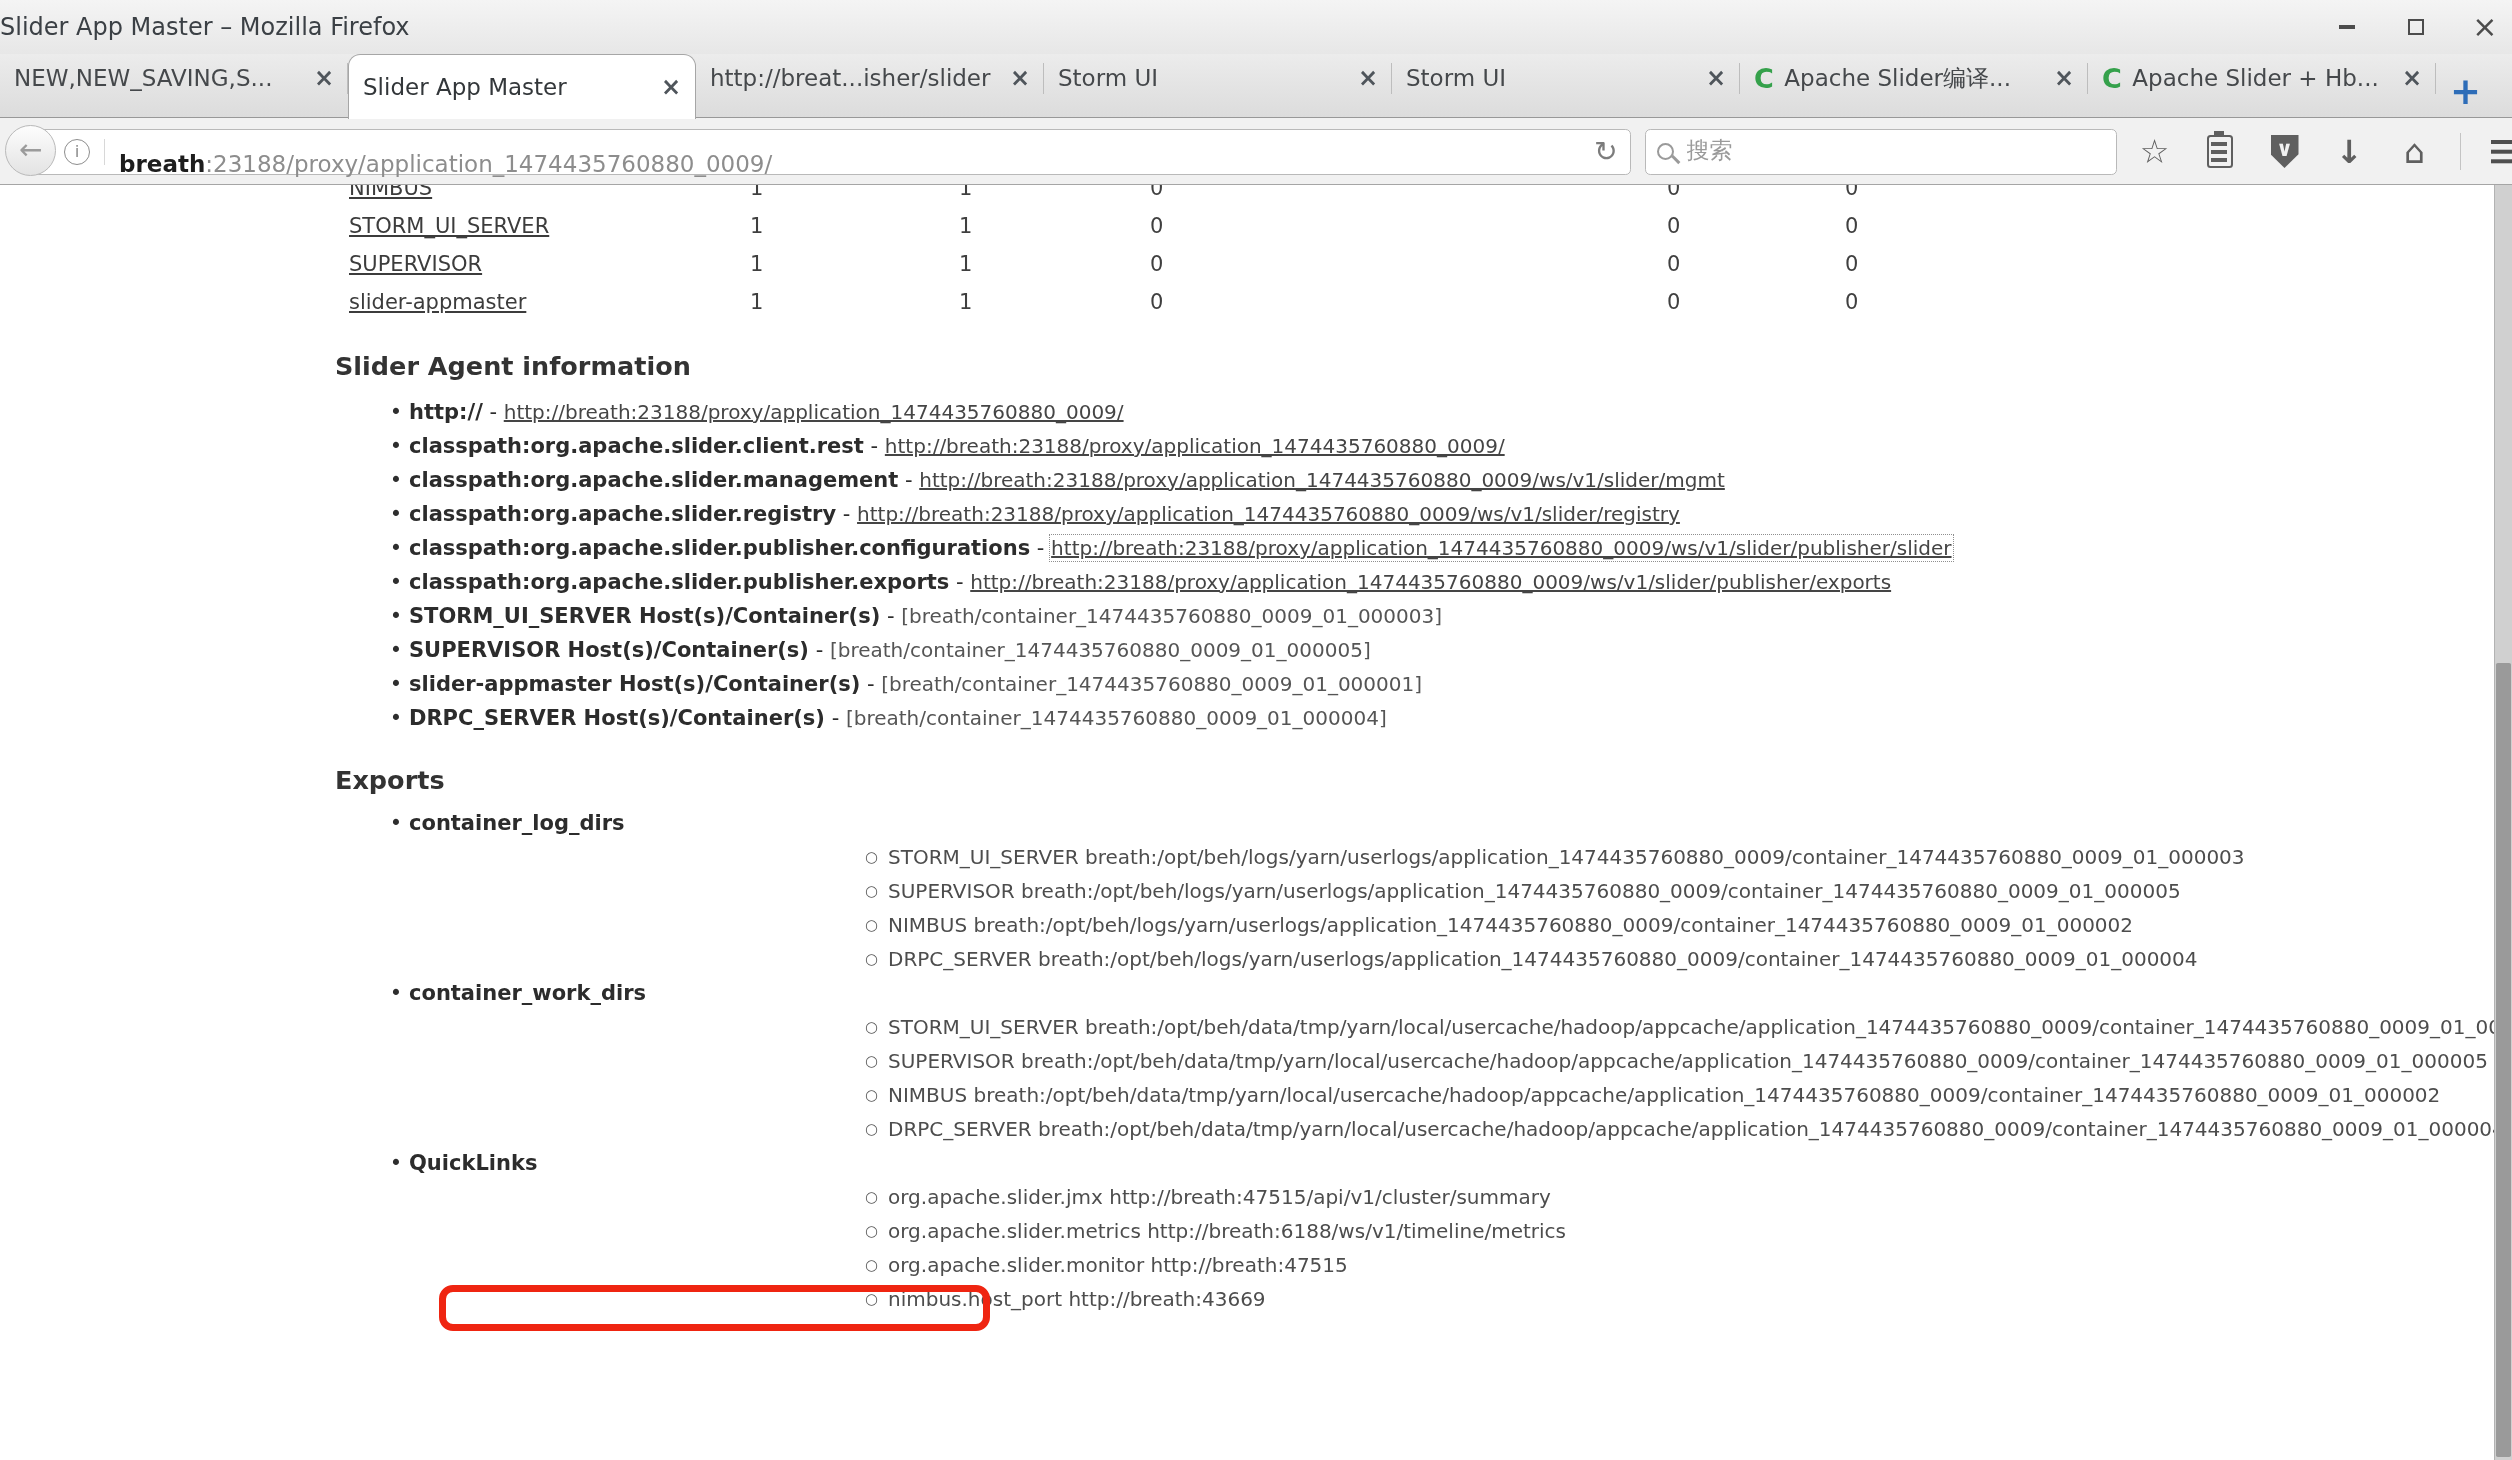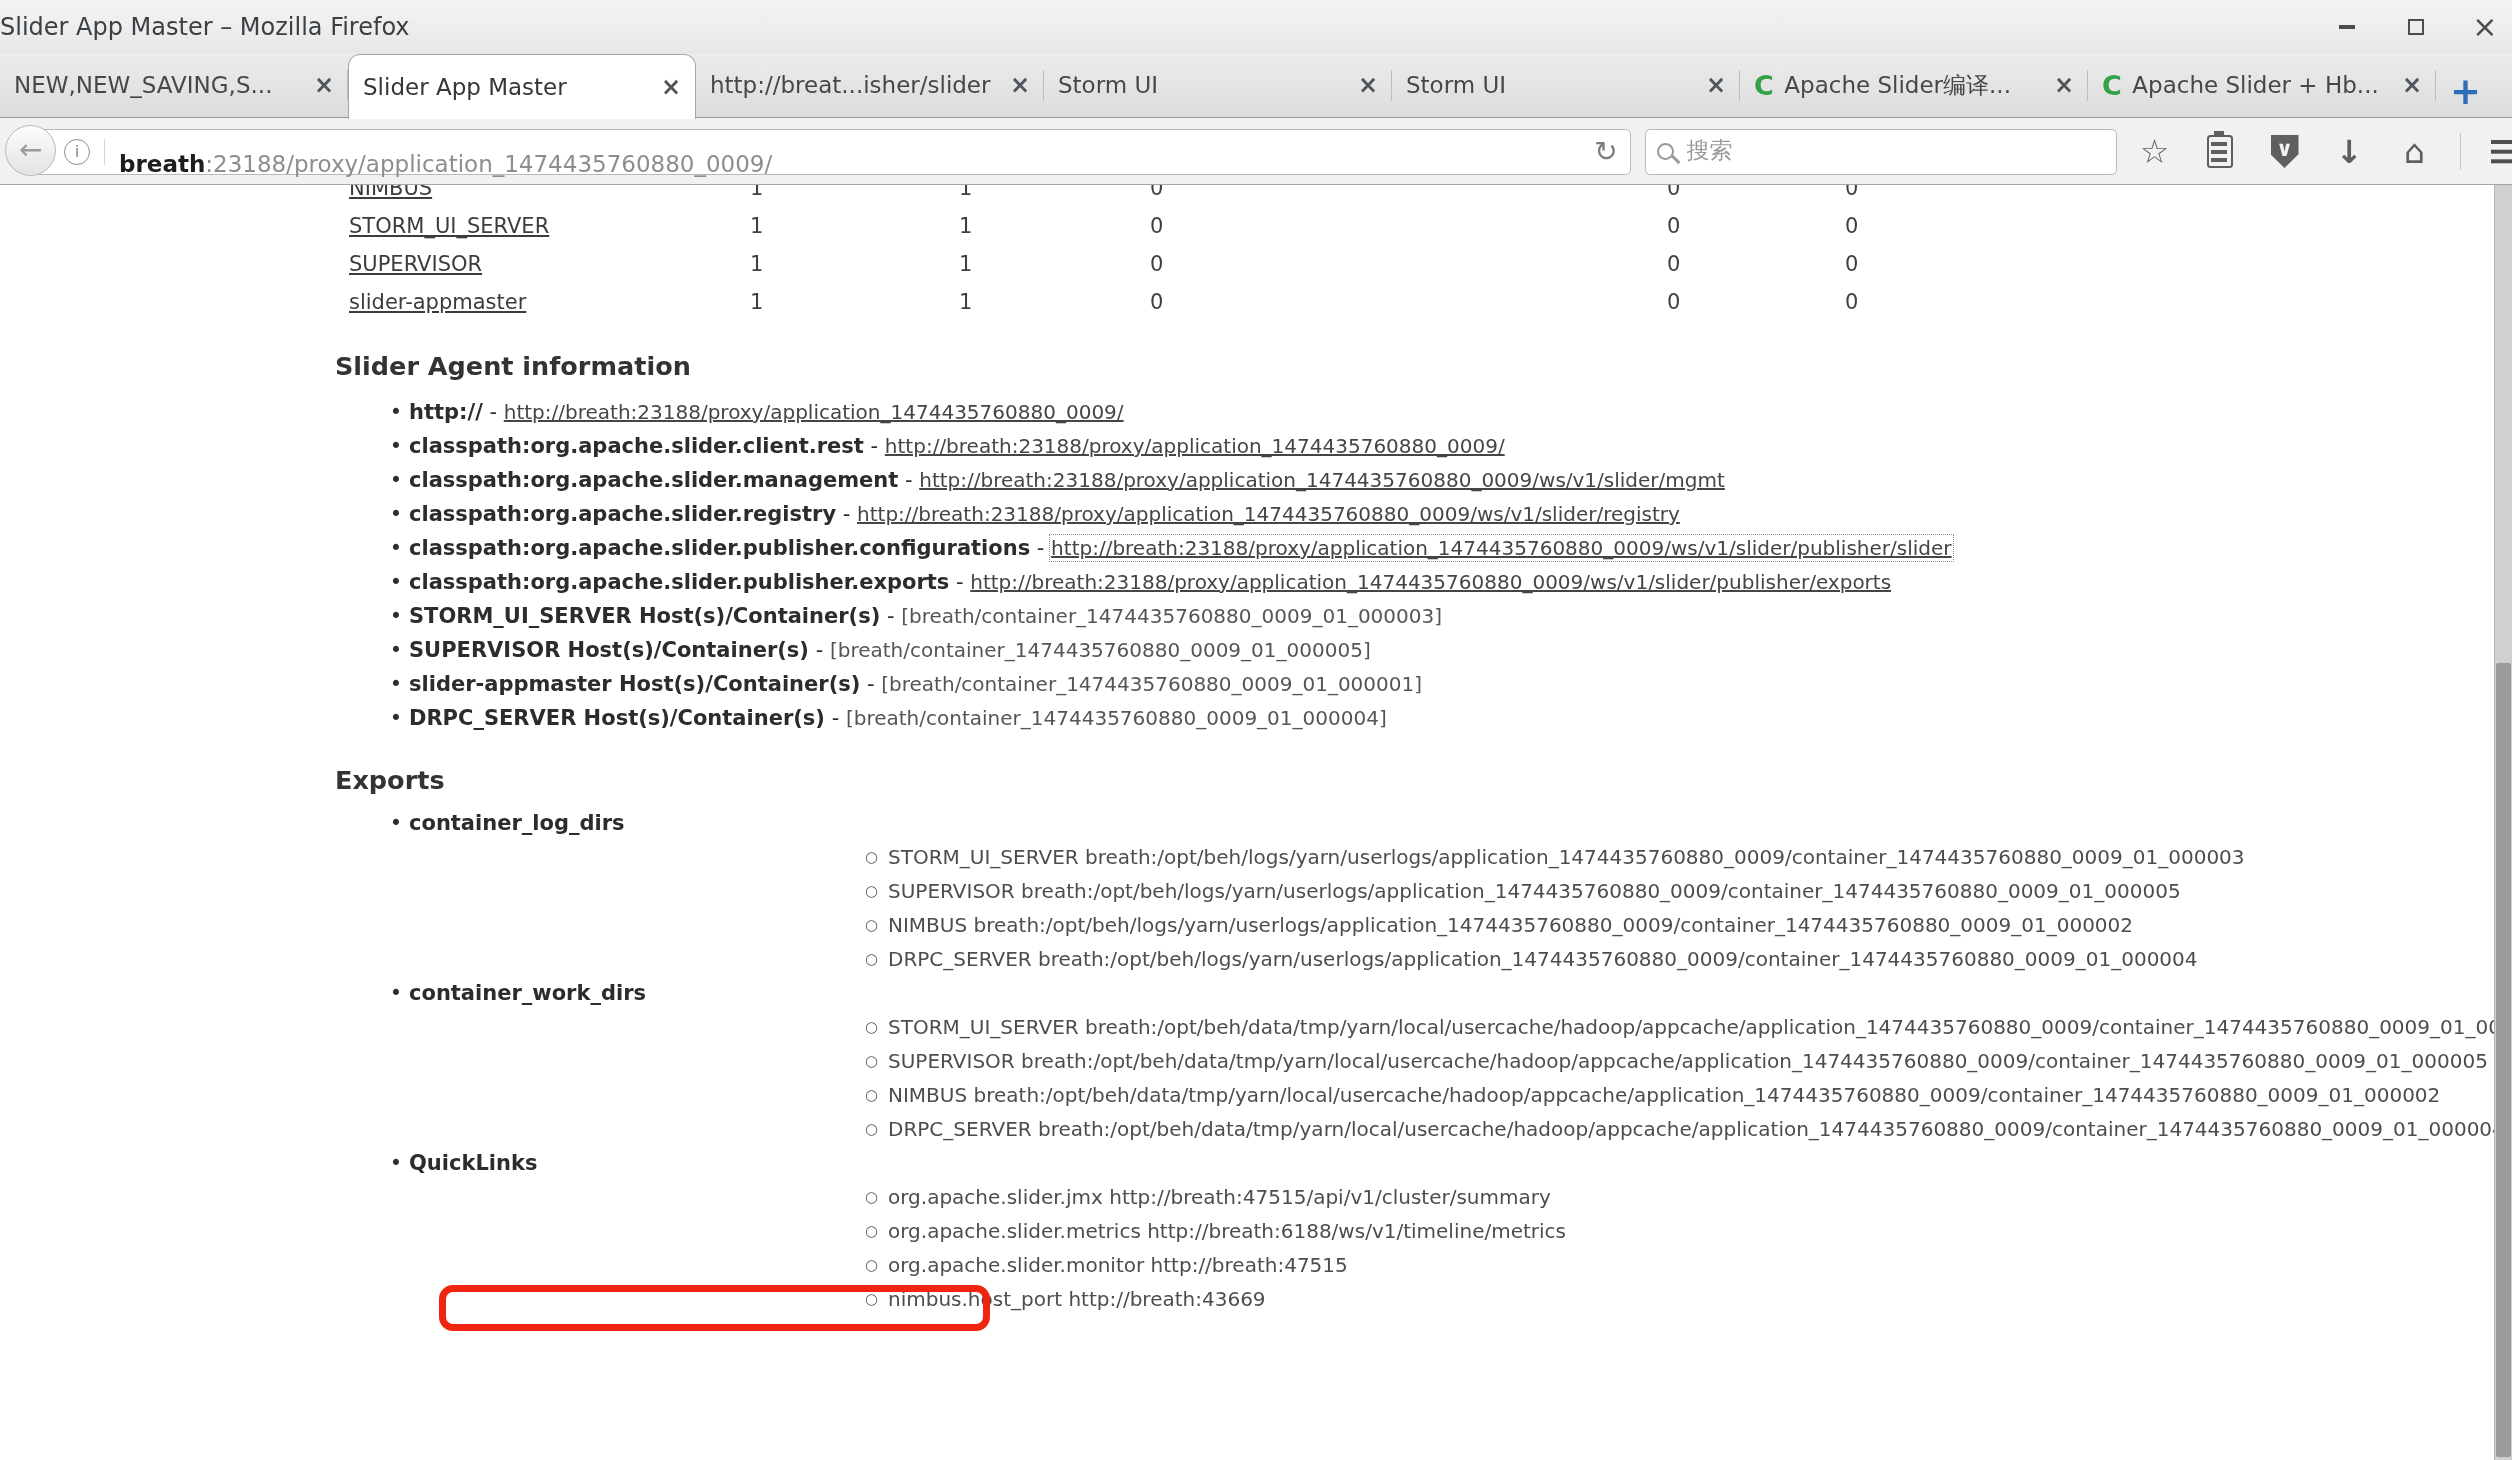--- a/index.html
+++ b/index.html
@@ -104,21 +104,21 @@
     <div class="win-btn">
         <span class="max-glyph"></span>
       </div>
     <div class="win-btn">
         <span class="close-glyph">×</span>
       </div>
   </div>
 </div>
 
 <div class="tabbar">
-  <div id="tabs-container" style="display:flex; align-items:center;">
+  <div id="tabs-container" style="display:flex; align-items:flex-start;">
       <div class="tab">
         <span class="tab-label">NEW,NEW_SAVING,S...</span>
         <span class="tab-close">×</span>
       </div>
       <div class="tab active">
         <span class="tab-label">Slider App Master</span>
         <span class="tab-close">×</span>
       </div>
       <div class="tab">
         <span class="tab-label">http://breat...isher/slider</span>

